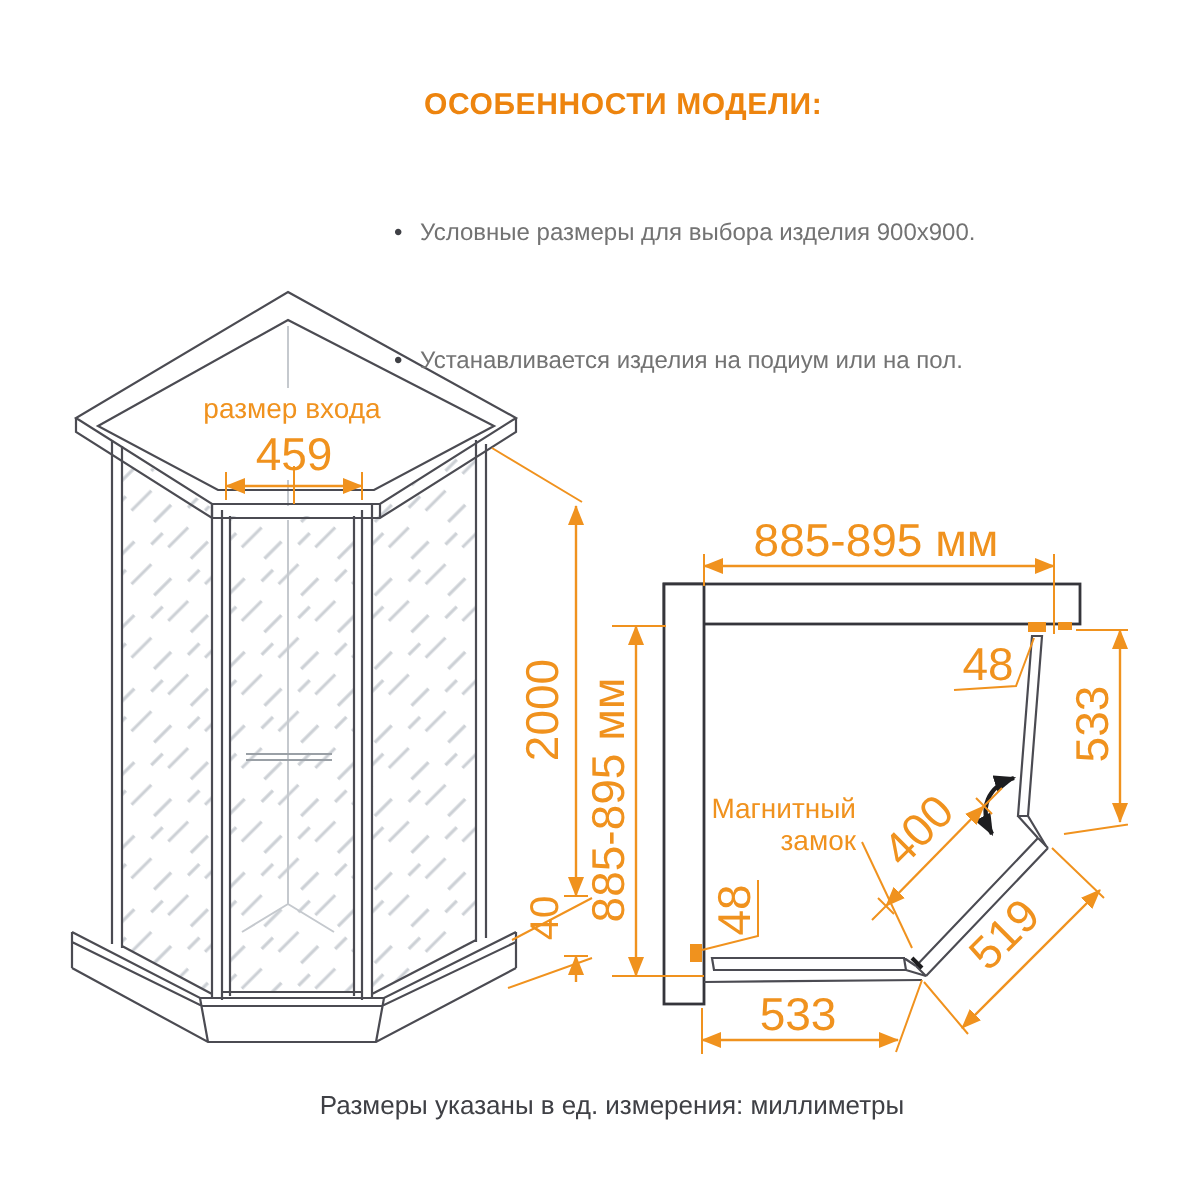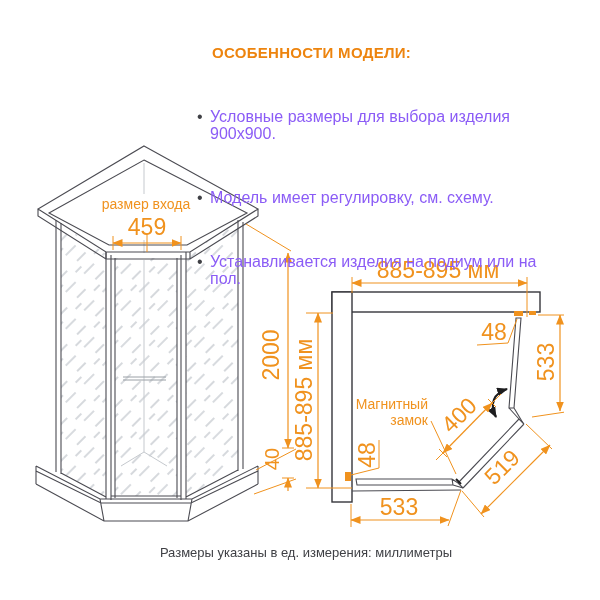--- a/index.html
+++ b/index.html
@@ -2,22 +2,22 @@
 <html><head>
 <meta charset="utf-8">
 <style>
   html,body { margin:0; padding:0; background:#ffffff; }
   .page { position:relative; width:564px; height:600px; background:#ffffff;
           font-family:"Liberation Sans", sans-serif; overflow:hidden; }
   .features { position:absolute; left:196px; top:44px; width:370px; }
   .features .title { font-size:15px; font-weight:bold; color:#ED840E;
           margin:0 0 5px 16px; letter-spacing:.3px; }
   .features ul { list-style:none; margin:0; padding:0; }
-  .features li { position:relative; padding-left:14px; font-size:16px;
-          color:#8b5cf6; margin-bottom:2.5px; line-height:17px;margin-top:47px; }
+  .features li { position:relative; padding-left:14px; font-size:12px;
+          color:#737373; margin-bottom:2.5px; line-height:17px;margin-top:47px; }
   .features li::before { content:"•"; position:absolute; left:1px; top:0; color:#3F4045; }
   .footer { position:absolute; left:0; right:0; top:545px; text-align:center;
           font-size:13px; color:#3F4045;padding-left:48px; }
   svg text { font-family:"Liberation Sans", sans-serif; }
   .dim  { fill:#F0921E; font-size:23px; }
   .dimS { fill:#F0921E; font-size:20px; }
   .lbl  { fill:#F0921E; font-size:14px; }
   .oline { stroke:#F0921E; stroke-width:1.2; fill:none; }
   .othin { stroke:#F0921E; stroke-width:1;   fill:none; }
   .dline { stroke:#4B4B52; stroke-width:1.1; fill:none; }
@@ -27,21 +27,20 @@
 </style>
 </head>
 <body>
 
 <div class="page">
 
   <div class="features">
     <div class="title">ОСОБЕННОСТИ МОДЕЛИ:</div>
     <ul>
       <li>Условные размеры для выбора изделия 900x900.</li>
-      <li>Модель имеет регулировку, см. схему.</li>
       <li>Устанавливается изделия на подиум или на пол.</li>
     </ul>
   </div>
 
   <svg width="600" height="600" viewBox="0 0 600 600">
     <defs>
       <marker id="aO" viewBox="0 0 10 8" refX="9.5" refY="4" markerWidth="10" markerHeight="8" markerUnits="userSpaceOnUse" orient="auto-start-reverse">
         <path d="M0,0 L10,4 L0,8 Z" fill="#F0921E"></path>
       </marker>
       <marker id="aB" viewBox="0 0 10 8" refX="9" refY="4" markerWidth="11" markerHeight="9" markerUnits="userSpaceOnUse" orient="auto-start-reverse">

